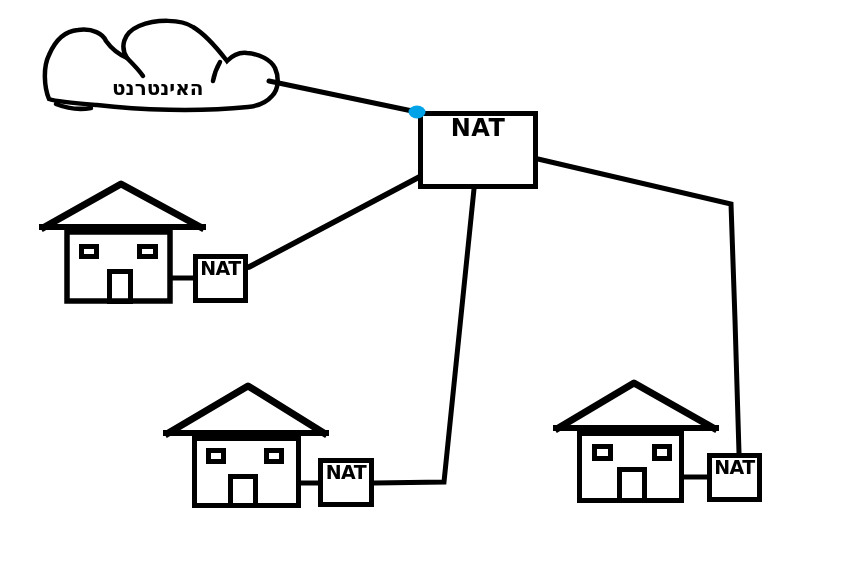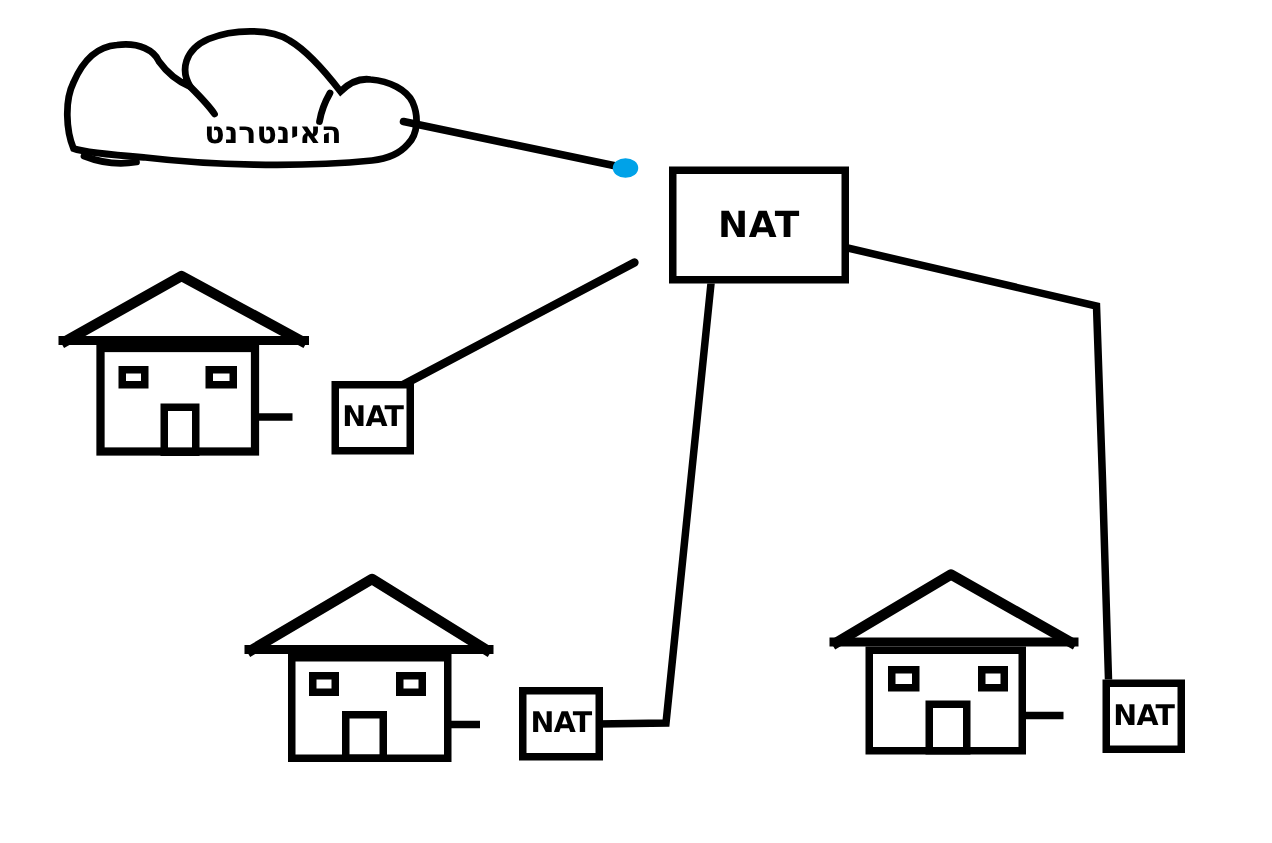--- a/index.html
+++ b/index.html
@@ -3,28 +3,28 @@
 <meta charset="utf-8">
 <style>
   html,body { margin:0; padding:0; background:#ffffff; }
   .canvas {
     position:relative; width:848px; height:562px; background:#ffffff;
     overflow:hidden; font-family:"DejaVu Sans", sans-serif; color:#000;
   }
   .drawing { position:absolute; left:0; top:0; z-index:1; }
   .nat-box {
     position:absolute; box-sizing:border-box; border:5px solid #000;
-    background:#ffffff; display:flex; align-items:center; justify-content:center;
-    font-weight:bold; z-index:2; line-height:1;margin-left:28px;
+    background:#ffffff; display:flex; align-items:flex-start; justify-content:center;
+    font-weight:bold; z-index:2; line-height:1;
   }
   .nat-main  { left:418px; top:111px; width:120px; height:78px; font-size:24px; letter-spacing:0.5px; }
   .nat-h1    { left:193px; top:254px; width:55px;  height:49px; font-size:19px; letter-spacing:-0.5px; }
   .nat-h2    { left:318px; top:458px; width:56px;  height:49px; font-size:19px; letter-spacing:-0.5px; }
   .nat-h3    { left:707px; top:453px; width:55px;  height:49px; font-size:19px; letter-spacing:-0.5px; }
-  .label { position:absolute; font-weight:bold; text-align:center; z-index:3; line-height:1.1; }
+  .label { position:absolute; font-weight:bold; text-align:left; z-index:3; line-height:1.1; }
   .ip-label    { left:366px; top:72px; width:140px; font-size:23px; }
   .cloud-label { left:112px; top:77px; width:140px; font-size:20px; }
   .dot-layer { position:absolute; left:406px; top:103px; z-index:4; }
 </style>
 </head>
 <body>
 
 <div class="canvas">
 
   <svg class="drawing" width="848" height="562" viewBox="0 0 848 562">

